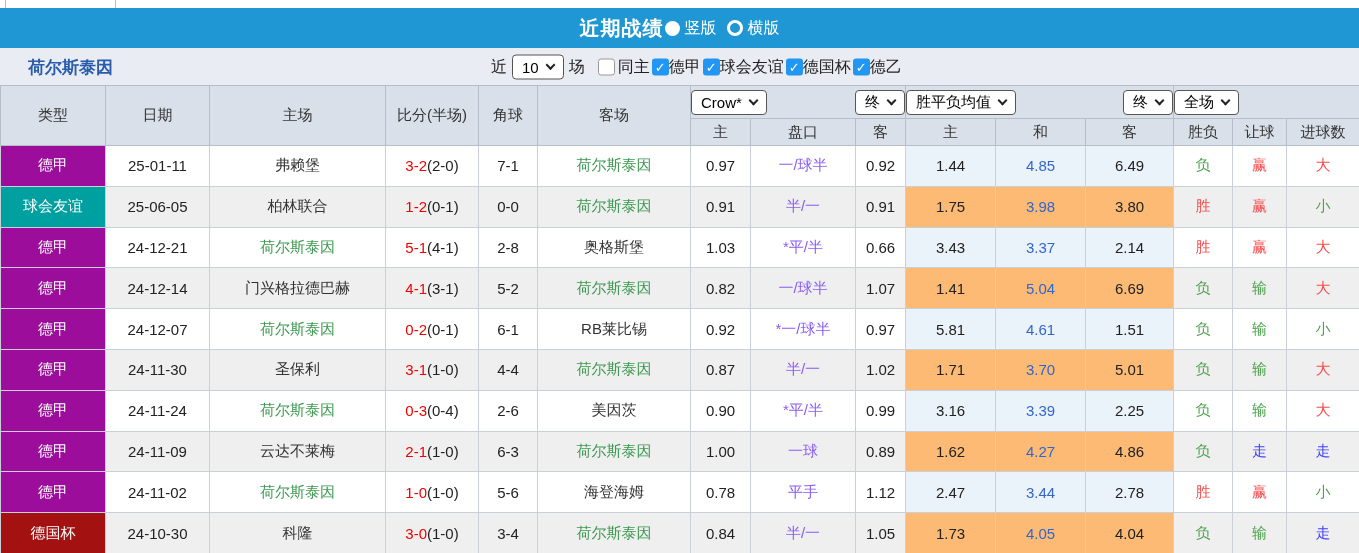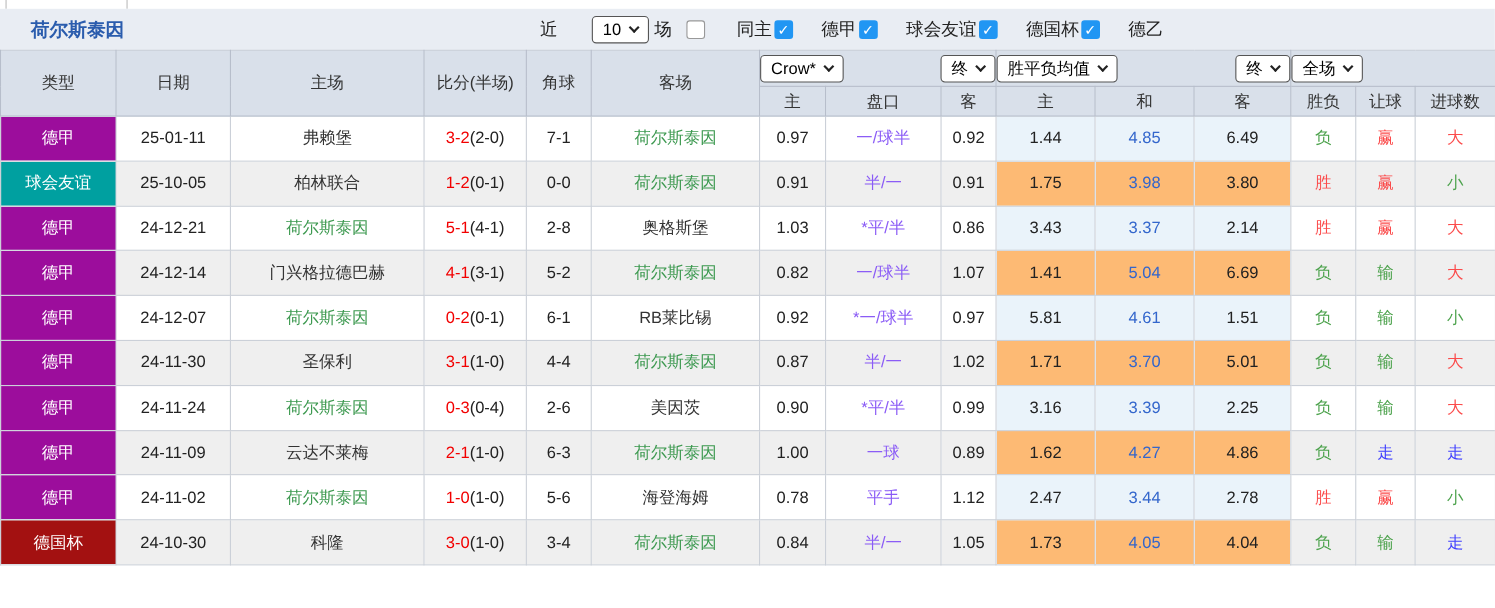--- a/index.html
+++ b/index.html
@@ -26,21 +26,21 @@
   
   .filterbar { position: relative; height: 37px; background: #E9EDF3; }
   .team {
     position: absolute; left: 28px; top: 50%; transform: translateY(-50%);
     color: #2A5CAD; font-weight: bold; font-size: 17px;
   }
   .filters {
     position: absolute; left: 486px; top: 50%; transform: translateY(-50%);
     display: flex; align-items: center; font-size: 16px; color: #222; white-space: nowrap;
   }
-  .filters > * { flex: none; margin-left: 26px; }
+  .filters > * { flex: none; }
   .lbl { margin: 0 5px; }
   .select {
     display: inline-flex; align-items: center; justify-content: center;
     background: #fff; border: 1px solid #555; border-radius: 4px;
     height: 25px; padding: 0 9px; font-size: 15px; color: #000; gap: 8px; cursor: default;
   }
   .chev {
     width: 7px; height: 7px; border-right: 2px solid #222; border-bottom: 2px solid #222;
     transform: rotate(45deg); margin-top: -4px; flex: none;
   }
@@ -83,20 +83,27 @@
 </head>
 <body>
 
 <div>
 
   <div class="top-strip">
     <span class="tick" style="left:5px"></span>
     <span class="tick" style="left:115px"></span>
   </div>
 
+  <div class="topbar" style="background: rgb(30, 151, 212);">
+    <span class="title">近期战绩</span>
+    <span class="radio filled"></span>
+    <span class="radio-label">竖版</span>
+    <span class="radio hollow"></span>
+    <span class="radio-label">横版</span>
+  </div>
 
   <div class="filterbar">
     <span class="team" style="color: rgb(42, 92, 173);">荷尔斯泰因</span>
     <div class="filters">
       <span class="lbl">近</span>
       <div class="select">
         <span>10</span>
         <i class="chev"></i>
       </div>
       <span class="lbl">场</span>
@@ -197,21 +204,21 @@
           <td>0.92</td>
           <td class="mean">1.44</td>
           <td class="mean draw">4.85</td>
           <td class="mean">6.49</td>
           <td class="res-green" style="color: rgb(76, 162, 76);">负</td>
           <td class="res-red" style="color: rgb(251, 75, 75);">赢</td>
           <td class="res-red" style="color: rgb(251, 75, 75);">大</td>
         </tr>
         <tr class="alt">
           <td class="badge" style="background: rgb(0, 160, 160);">球会友谊</td>
-          <td>25-10-05</td>
+          <td>25-06-05</td>
           <td class="team-cell">柏林联合</td>
           <td><span class="ft">1-2</span><span class="ht">(0-1)</span></td>
           <td>0-0</td>
           <td class="team-cell self">荷尔斯泰因</td>
           <td>0.91</td>
           <td class="handicap">半/一</td>
           <td>0.91</td>
           <td class="mean">1.75</td>
           <td class="mean draw">3.98</td>
           <td class="mean">3.80</td>
@@ -221,21 +228,21 @@
         </tr>
         <tr>
           <td class="badge" style="background: rgb(156, 13, 156);">德甲</td>
           <td>24-12-21</td>
           <td class="team-cell self">荷尔斯泰因</td>
           <td><span class="ft">5-1</span><span class="ht">(4-1)</span></td>
           <td>2-8</td>
           <td class="team-cell">奥格斯堡</td>
           <td>1.03</td>
           <td class="handicap">*平/半</td>
-          <td>0.86</td>
+          <td>0.66</td>
           <td class="mean">3.43</td>
           <td class="mean draw">3.37</td>
           <td class="mean">2.14</td>
           <td class="res-red" style="color: rgb(251, 75, 75);">胜</td>
           <td class="res-red" style="color: rgb(251, 75, 75);">赢</td>
           <td class="res-red" style="color: rgb(251, 75, 75);">大</td>
         </tr>
         <tr class="alt">
           <td class="badge" style="background: rgb(156, 13, 156);">德甲</td>
           <td>24-12-14</td>

